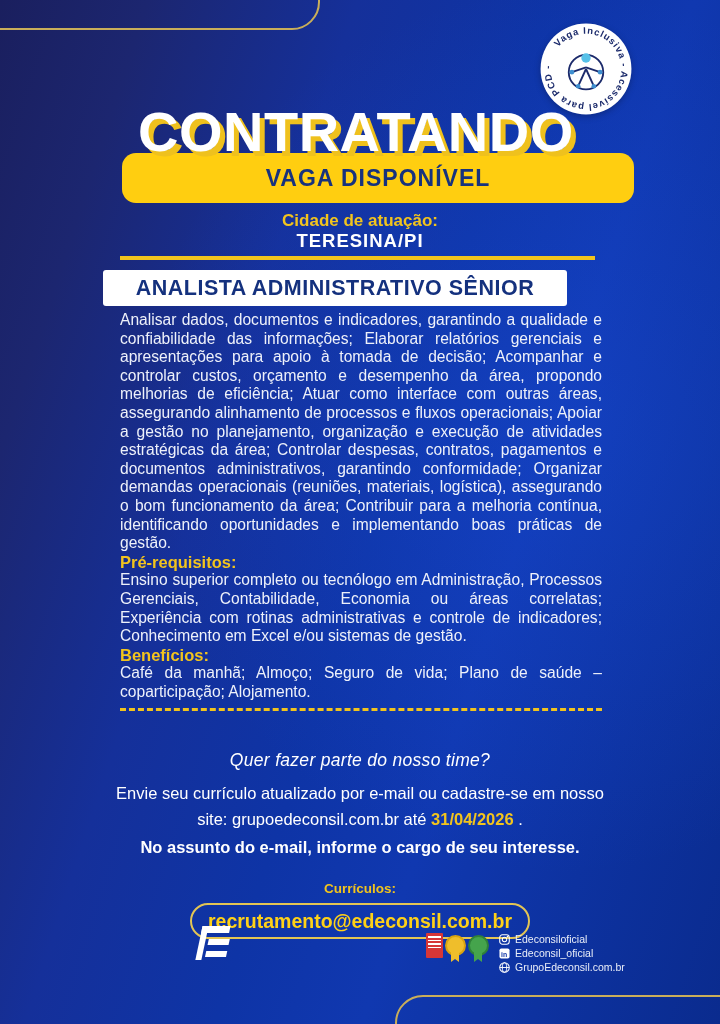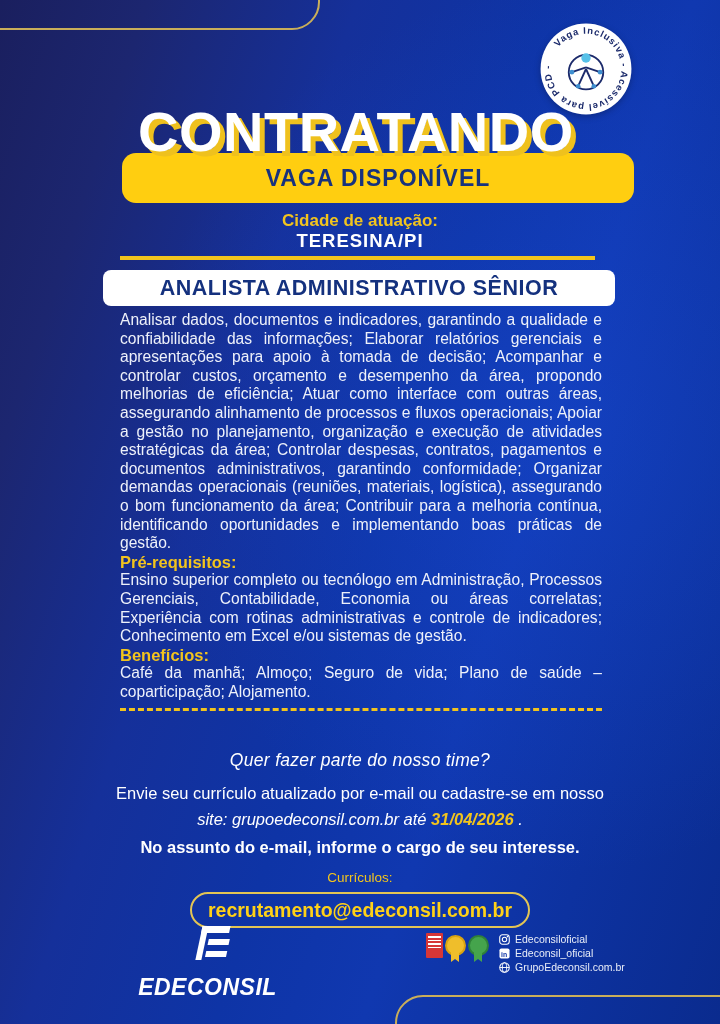--- a/index.html
+++ b/index.html
@@ -44,42 +44,42 @@
     color:#F2C41D; font-size:17px; font-weight:700;
   }
   .city-value {
     position:absolute; left:0; top:230px; width:720px; text-align:center;
     color:#FFFFFF; font-size:18.5px; font-weight:800; letter-spacing:1px;
   }
   .divider-line {
     position:absolute; left:120px; top:256px; width:475px; height:3.5px; background:#F2C41D;
   }
   .job-box {
-    position:absolute; left:103px; top:270px; width:512px; height:36px;
-    background:#FFFFFF; border-radius:8px; display:flex; align-items:center; justify-content:center;
+    position:absolute; left:103px; top:270px; width:464px; height:36px;
+    background:#FFFFFF; border-radius:3px; display:flex; align-items:center; justify-content:center;
     color:#14317E; font-size:21.5px; font-weight:800; letter-spacing:0.5px;
   }
   
   .content {
     position:absolute; left:120px; top:311px; width:482px;
     color:#EEF1FA; font-size:15.6px; line-height:18.6px;
   }
   .sec-heading { color:#F2C41D; font-weight:700; font-size:16.5px; }
   .sec-body { text-align:justify; }
   .dashed-divider {
     margin-top:7px; border-top:3px dashed #F2C41D; width:100%; height:0;
   }
   
   .cta { position:absolute; left:0; top:750px; width:720px; text-align:center; color:#FFFFFF; }
   .cta-question { font-style:italic; font-size:17.5px; letter-spacing:0.3px; }
   .cta-line1 { margin-top:13px; font-size:16.5px; }
-  .cta-line2 { margin-top:7px; font-size:16.5px;font-style:italic; }
+  .cta-line2 { margin-top:7px; font-size:16.5px; }
   .cta-deadline { color:#F2C41D; font-weight:800; }
   .cta-bold { margin-top:9px; font-size:16.5px; font-weight:700; }
-  .cv-label { margin-top:13px; color:#F2C41D; font-size:13.5px; font-weight:400; }
+  .cv-label { margin-top:24px; color:#F2C41D; font-size:13.5px; font-weight:700; }
   .email-pill {
     margin:7px auto 0; width:340px; height:36px; border:2px solid #E3C554; border-radius:20px;
     display:flex; align-items:center; justify-content:center;
     color:#FFD117; font-size:19.5px; font-weight:800; cursor:pointer; background:transparent;
   }
   
   .footer-logo { position:absolute; left:120px; top:924px; width:175px; text-align:center; }
   .brand-name { color:#FFFFFF; font-size:23px; font-weight:800; font-style:italic; letter-spacing:0.5px; margin-top:2px; }
   .footer-right { position:absolute; left:426px; top:933px; display:flex; align-items:flex-start; gap:2px; }
   .badge-red { width:17px; height:25px; background:#D63637; border-radius:1px; padding:3px 2px; display:flex; flex-direction:column; gap:2px; }
@@ -162,21 +162,20 @@
 
   <div class="footer-logo">
     <svg width="50" height="44" viewBox="0 0 50 44">
       <g transform="skewX(-12) translate(10,0)" fill="#FFFFFF">
         <rect x="10" y="2" width="6" height="34"></rect>
         <rect x="10" y="2" width="28" height="7"></rect>
         <rect x="19" y="15" width="21" height="6"></rect>
         <rect x="19" y="27" width="21" height="6"></rect>
       </g>
     </svg>
-    <div class="brand-name">EDECONSIL</div>
   </div>
 
   <div class="footer-right">
     <div class="badge-red">
         <i></i>
         <i></i>
         <i></i>
         <i></i>
       </div>
     <div class="medal gold"></div>

